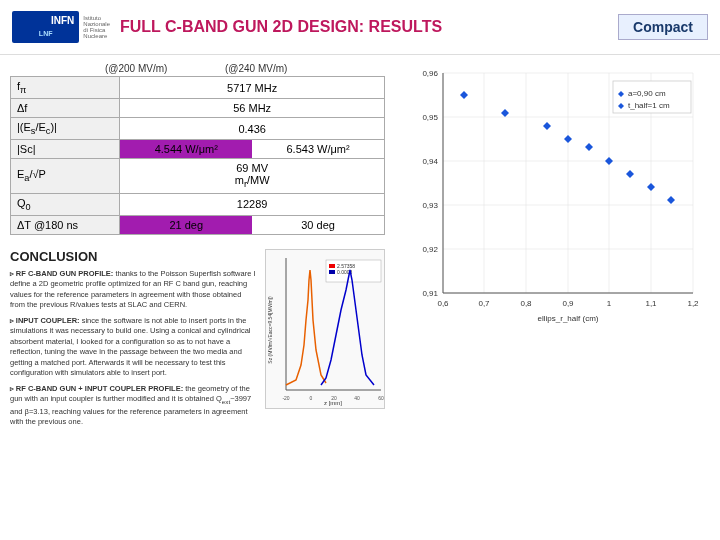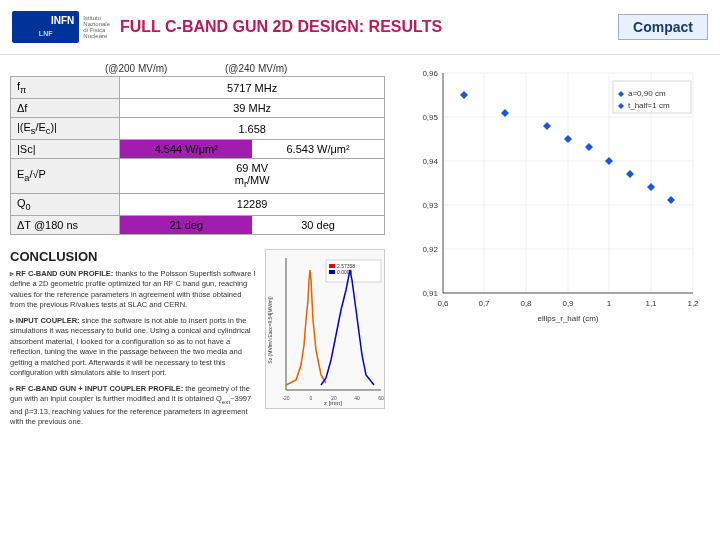--- a/index.html
+++ b/index.html
@@ -195,25 +195,25 @@
         <span class="col-header">(@240 MV/m)</span>
       </div>
       <table class="results-table">
         <tbody>
             <tr>
           <td>f<sub>π</sub></td>
           <td class="span-val" colspan="2">5717 MHz</td>
         </tr>
         <tr>
           <td>Δf</td>
-          <td class="span-val" colspan="2">39 MHz</td>
+          <td class="span-val" colspan="2">56 MHz</td>
         </tr>
         <tr>
           <td>|(E<sub>s</sub>/E<sub>c</sub>)|</td>
-          <td class="span-val" colspan="2">1.658</td>
+          <td class="span-val" colspan="2">0.436</td>
         </tr>
         <tr>
           <td>|Sc|</td>
           <td class="left-val">4.544 W/μm²</td>
           <td class="right-val">6.543 W/μm²</td>
         </tr>
         <tr>
           <td>E<sub>a</sub>/√P</td>
           <td class="span-val" colspan="2">69 MV<br>m<sub>r</sub>/MW</td>
         </tr>

